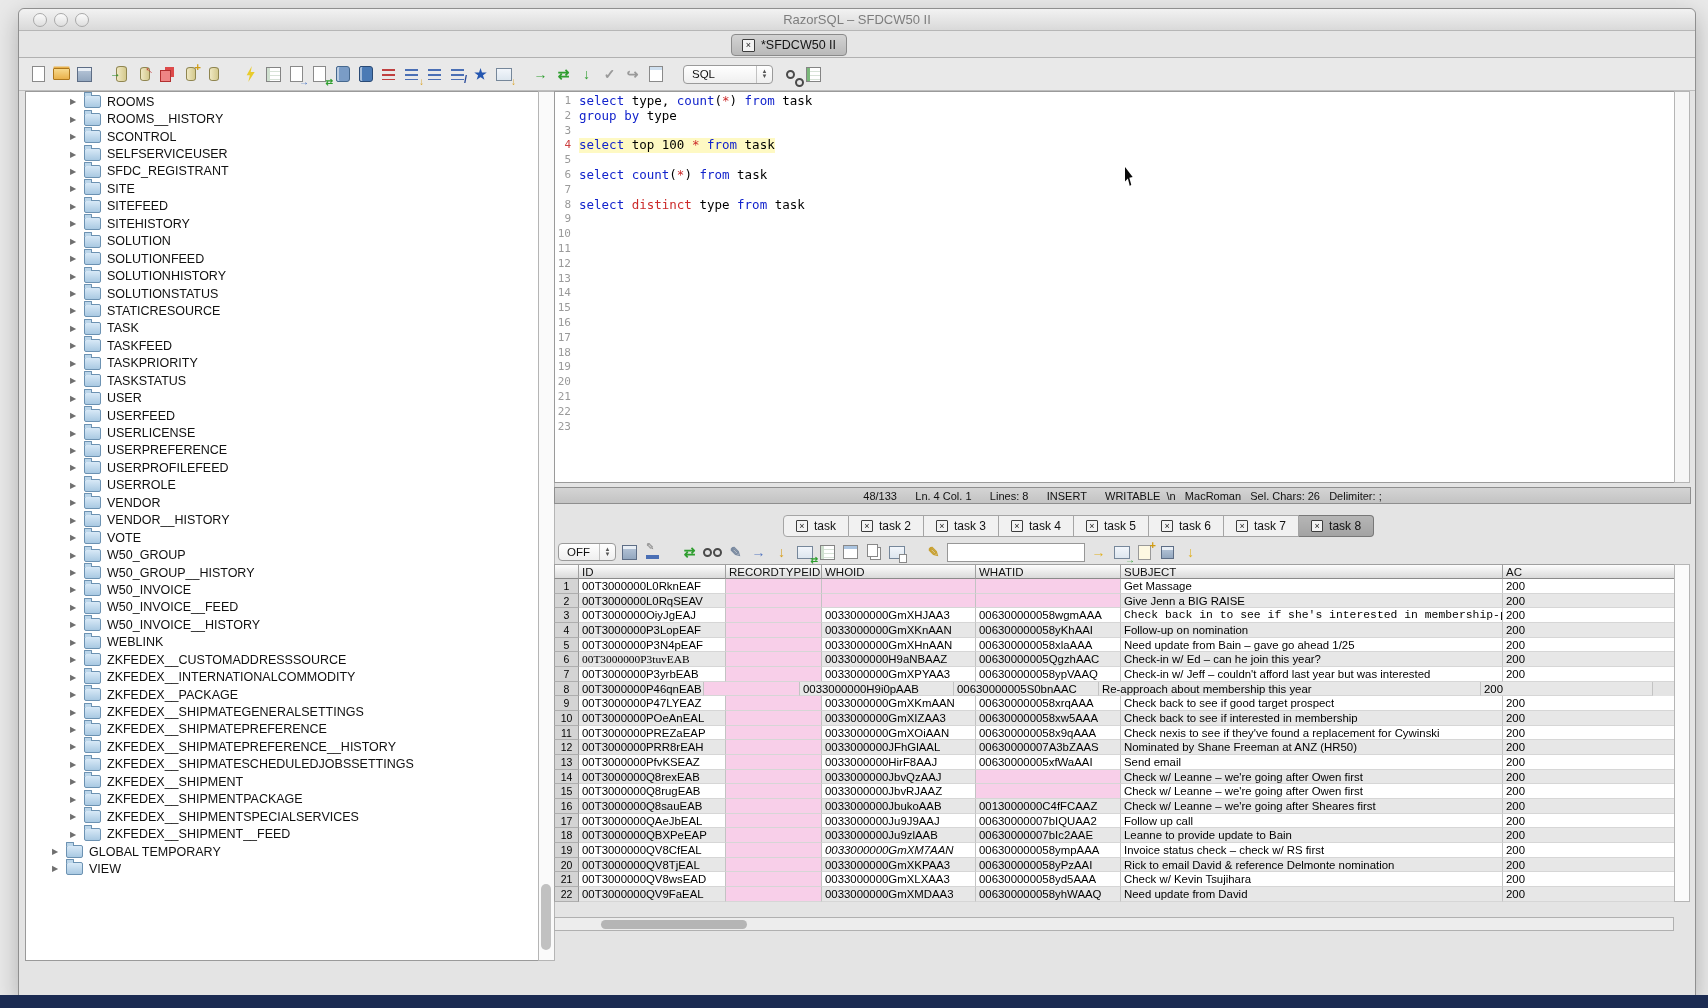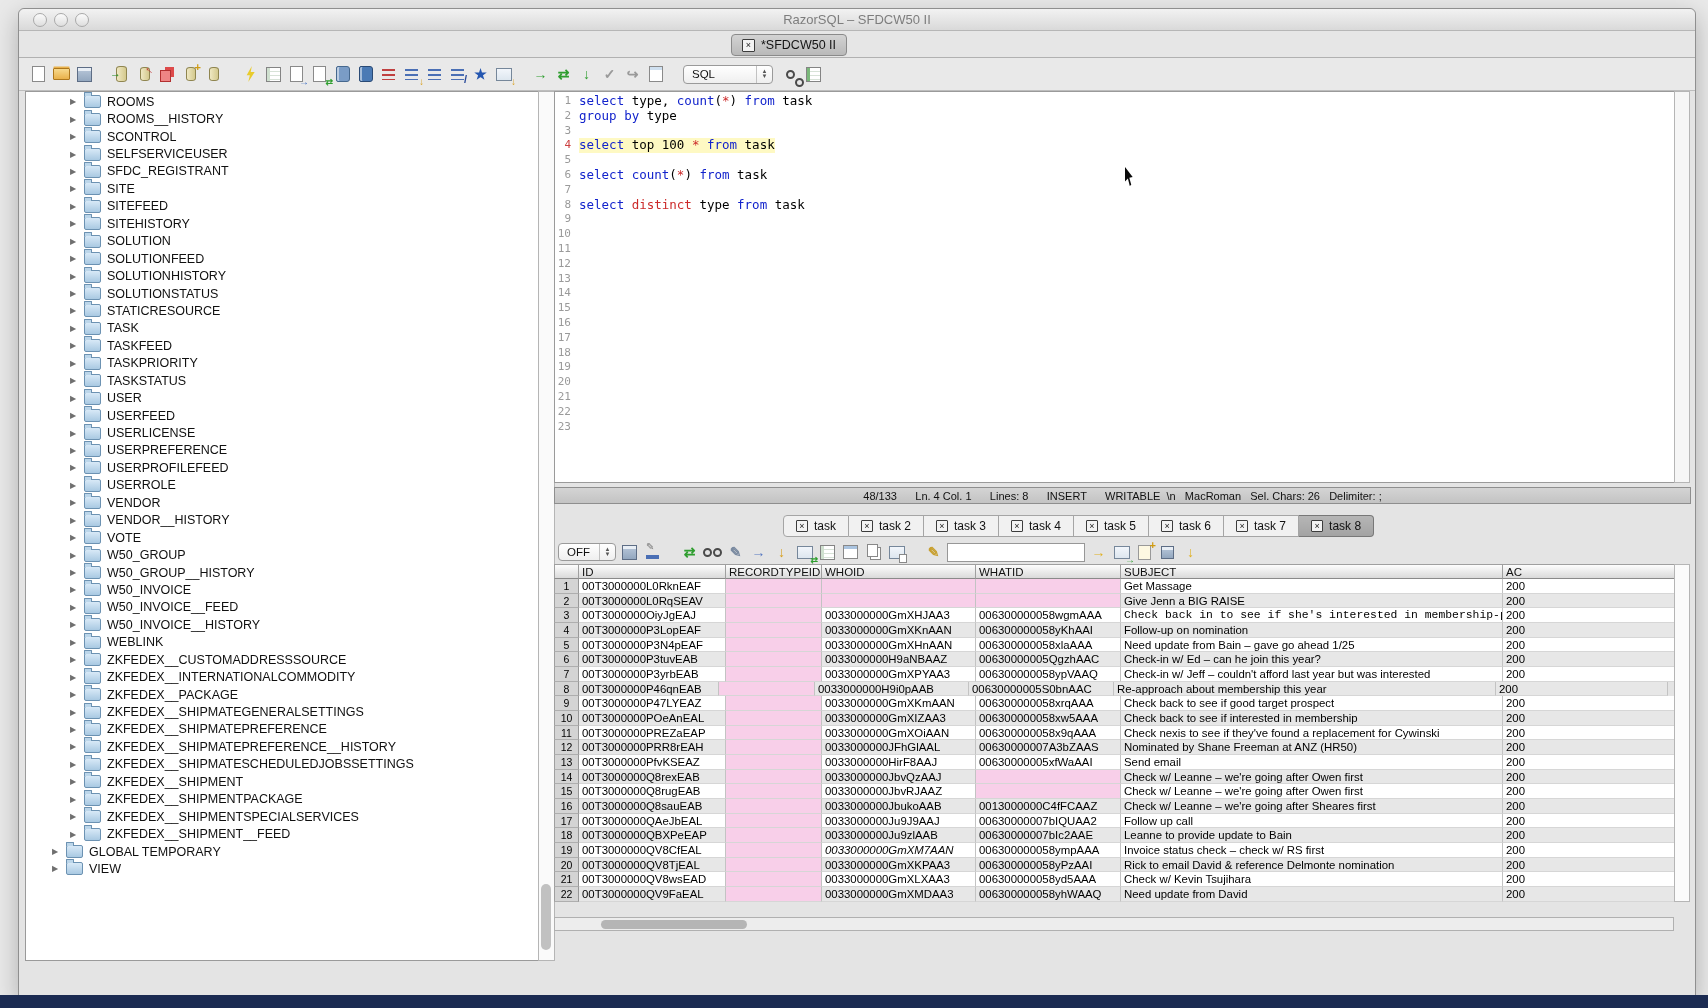--- a/index.html
+++ b/index.html
@@ -598,39 +598,39 @@
             <div class="gcell rnum" style="width: 25px;">5</div>
             <div class="gcell" style="width: 147px;">00T3000000P3N4pEAF</div>
             <div class="gcell null" style="width: 96px;"></div>
             <div class="gcell" style="width: 154px;">0033000000GmXHnAAN</div>
             <div class="gcell" style="width: 145px;">006300000058xlaAAA</div>
             <div class="gcell" style="width: 382px;">Need update from Bain – gave go ahead 1/25</div>
             <div class="gcell" style="width: 172px;">200</div>
           </div>
           <div class="grow">
             <div class="gcell rnum" style="width: 25px;">6</div>
-            <div class="gcell" style="width: 147px;">00T3000000P3tuvEAB</div>
+            <div class="gcell" style="width: 147px; font-family: Liberation Serif, serif;">00T3000000P3tuvEAB</div>
             <div class="gcell null" style="width: 96px;"></div>
             <div class="gcell" style="width: 154px;">0033000000H9aNBAAZ</div>
             <div class="gcell" style="width: 145px;">00630000005QgzhAAC</div>
             <div class="gcell" style="width: 382px;">Check-in w/ Ed – can he join this year?</div>
             <div class="gcell" style="width: 172px;">200</div>
           </div>
           <div class="grow">
             <div class="gcell rnum" style="width: 25px;">7</div>
             <div class="gcell" style="width: 147px;">00T3000000P3yrbEAB</div>
             <div class="gcell null" style="width: 96px;"></div>
             <div class="gcell" style="width: 154px;">0033000000GmXPYAA3</div>
             <div class="gcell" style="width: 145px;">006300000058ypVAAQ</div>
             <div class="gcell" style="width: 382px;">Check-in w/ Jeff – couldn't afford last year but was interested</div>
             <div class="gcell" style="width: 172px;">200</div>
           </div>
           <div class="grow">
             <div class="gcell rnum" style="width: 25px;">8</div>
-            <div class="gcell" style="width: 140px;">00T3000000P46qnEAB</div>
+            <div class="gcell" style="width: 125px;">00T3000000P46qnEAB</div>
             <div class="gcell null" style="width: 96px;"></div>
             <div class="gcell" style="width: 154px;">0033000000H9i0pAAB</div>
             <div class="gcell" style="width: 145px;">00630000005S0bnAAC</div>
             <div class="gcell" style="width: 382px;">Re-approach about membership this year</div>
             <div class="gcell" style="width: 172px;">200</div>
           </div>
           <div class="grow">
             <div class="gcell rnum" style="width: 25px;">9</div>
             <div class="gcell" style="width: 147px;">00T3000000P47LYEAZ</div>
             <div class="gcell null" style="width: 96px;"></div>

